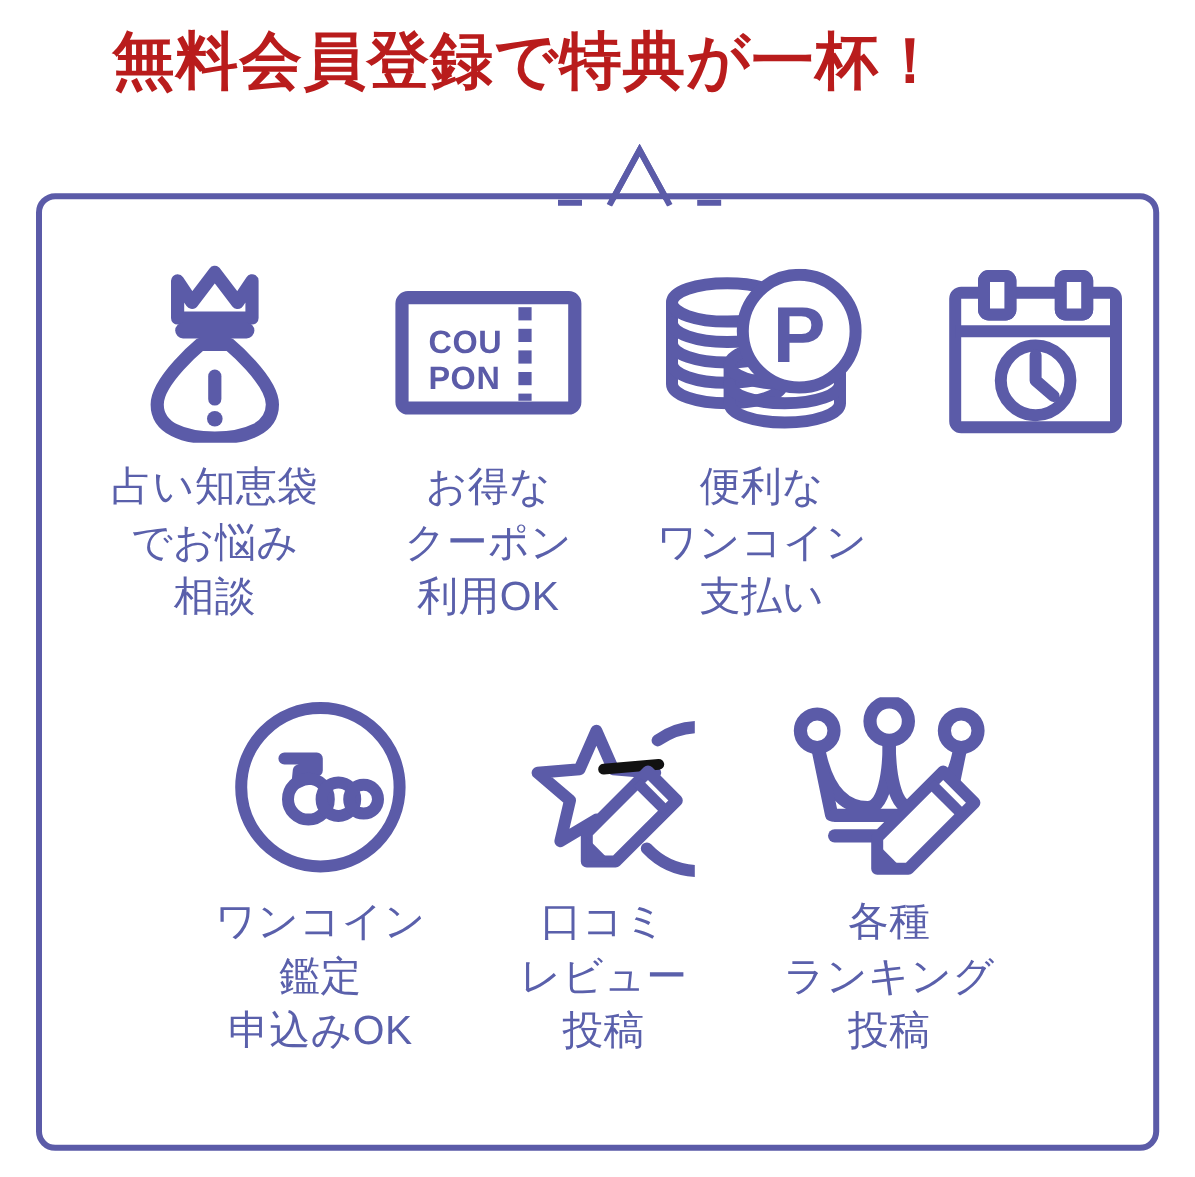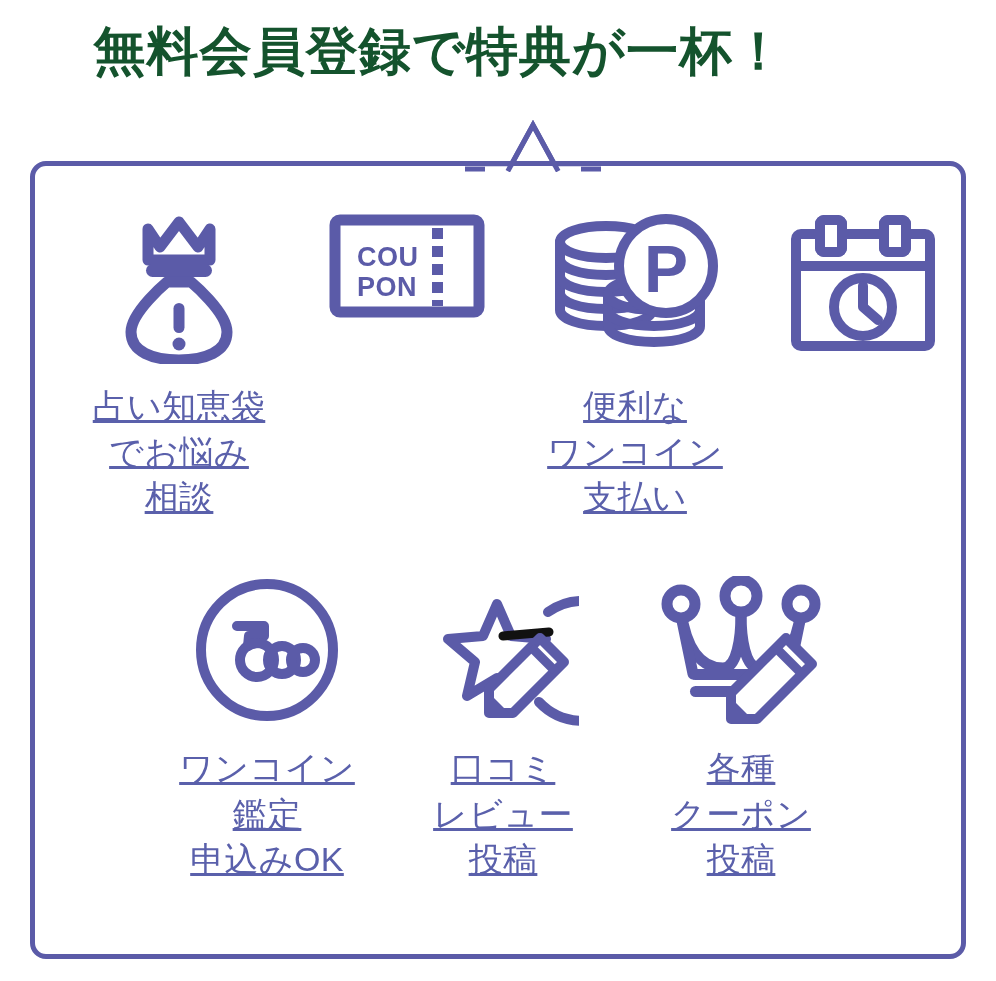--- a/index.html
+++ b/index.html
@@ -27,21 +27,21 @@
   .headline {
     position: absolute;
     left: 0;
     top: 22px;
     width: 879px;
     text-align: center;
     font-size: 52px;
     line-height: 1.12;
     font-weight: 700;
     letter-spacing: 0.02em;
-    color: #14532d;
+    color: #b91c1c;
     white-space: nowrap;
   }
 
   
   .bubble {
     position: absolute;
     left: 30px;
     top: 161px;
     width: 936px;
     height: 798px;
@@ -73,34 +73,33 @@
 
   .cell {
     position: absolute;
     width: 200px;
     text-align: center;
   }
 
   .cell .icon-wrap {
     height: 160px;
     display: flex;
-    align-items: flex-start;
+    align-items: center;
     justify-content: center;
   }
   .cell .icon-wrap svg { display: block; }
 
   .cell .caption {
     margin-top: 10px;
     font-size: 34px;
     line-height: 1.34;
     color: #5a60ab;
     font-weight: 400;
     letter-spacing: 0.01em;
     white-space: pre-line;
-    text-decoration: underline;
   }
 
   
   .cell-r1 { top: 48px; }
   .c1 { left: 44px;  }
   .c2 { left: 272px; }
   .c3 { left: 500px; }
   .c4 { left: 728px; }
 
   
@@ -157,20 +156,23 @@
               <rect x="103" y="32" width="11" height="11"></rect>
               <rect x="103" y="50" width="11" height="11"></rect>
               <rect x="103" y="68" width="11" height="11"></rect>
               <rect x="103" y="86" width="11" height="6"></rect>
             </g>
 
             <text x="28" y="52" font-family="'Liberation Sans', sans-serif" font-size="27" font-weight="700" fill="#5b5ba8" letter-spacing="0.5">COU</text>
             <text x="28" y="82" font-family="'Liberation Sans', sans-serif" font-size="27" font-weight="700" fill="#5b5ba8" letter-spacing="0.5">PON</text>
           </svg>
         </div>
+        <div class="caption">お得な
+クーポン
+利用OK</div>
       </div>
 
       <div class="cell cell-r1 c3">
         <div class="icon-wrap">
           <svg width="170" height="140" viewBox="0 0 170 140" fill="none" aria-hidden="true">
             <g stroke="#5b5ba8" stroke-width="10" fill="none" stroke-linecap="round">
 
               <path d="M10 28 C10 19 30 12 56 12 C82 12 102 19 102 28 L102 96 C102 105 82 112 56 112 C30 112 10 105 10 96 Z"></path>
               <path d="M10 45 C10 54 30 61 56 61 C82 61 102 54 102 45"></path>
               <path d="M10 62 C10 71 30 78 56 78 C82 78 102 71 102 62"></path>
@@ -265,19 +267,19 @@
             <circle cx="24" cy="28" r="14" stroke="#5b5ba8" stroke-width="11" fill="#ffffff"></circle>
             <circle cx="84" cy="20" r="16" stroke="#5b5ba8" stroke-width="11" fill="#ffffff"></circle>
             <circle cx="144" cy="28" r="14" stroke="#5b5ba8" stroke-width="11" fill="#ffffff"></circle>
 
             <path d="M129 62 L155 88 L100 143 L74 143 L74 117 Z" stroke="#5b5ba8" stroke-width="10" fill="#ffffff" stroke-linejoin="round"></path>
             <line x1="119" y1="72" x2="145" y2="98" stroke="#5b5ba8" stroke-width="9"></line>
             <path d="M74 122 L74 143 L95 143 Z" fill="#5b5ba8"></path>
           </svg>
         </div>
         <div class="caption">各種
-クーポン
+ランキング
 投稿</div>
       </div>
 
     </div>
   </div>
 </div>
 
 </body></html>

